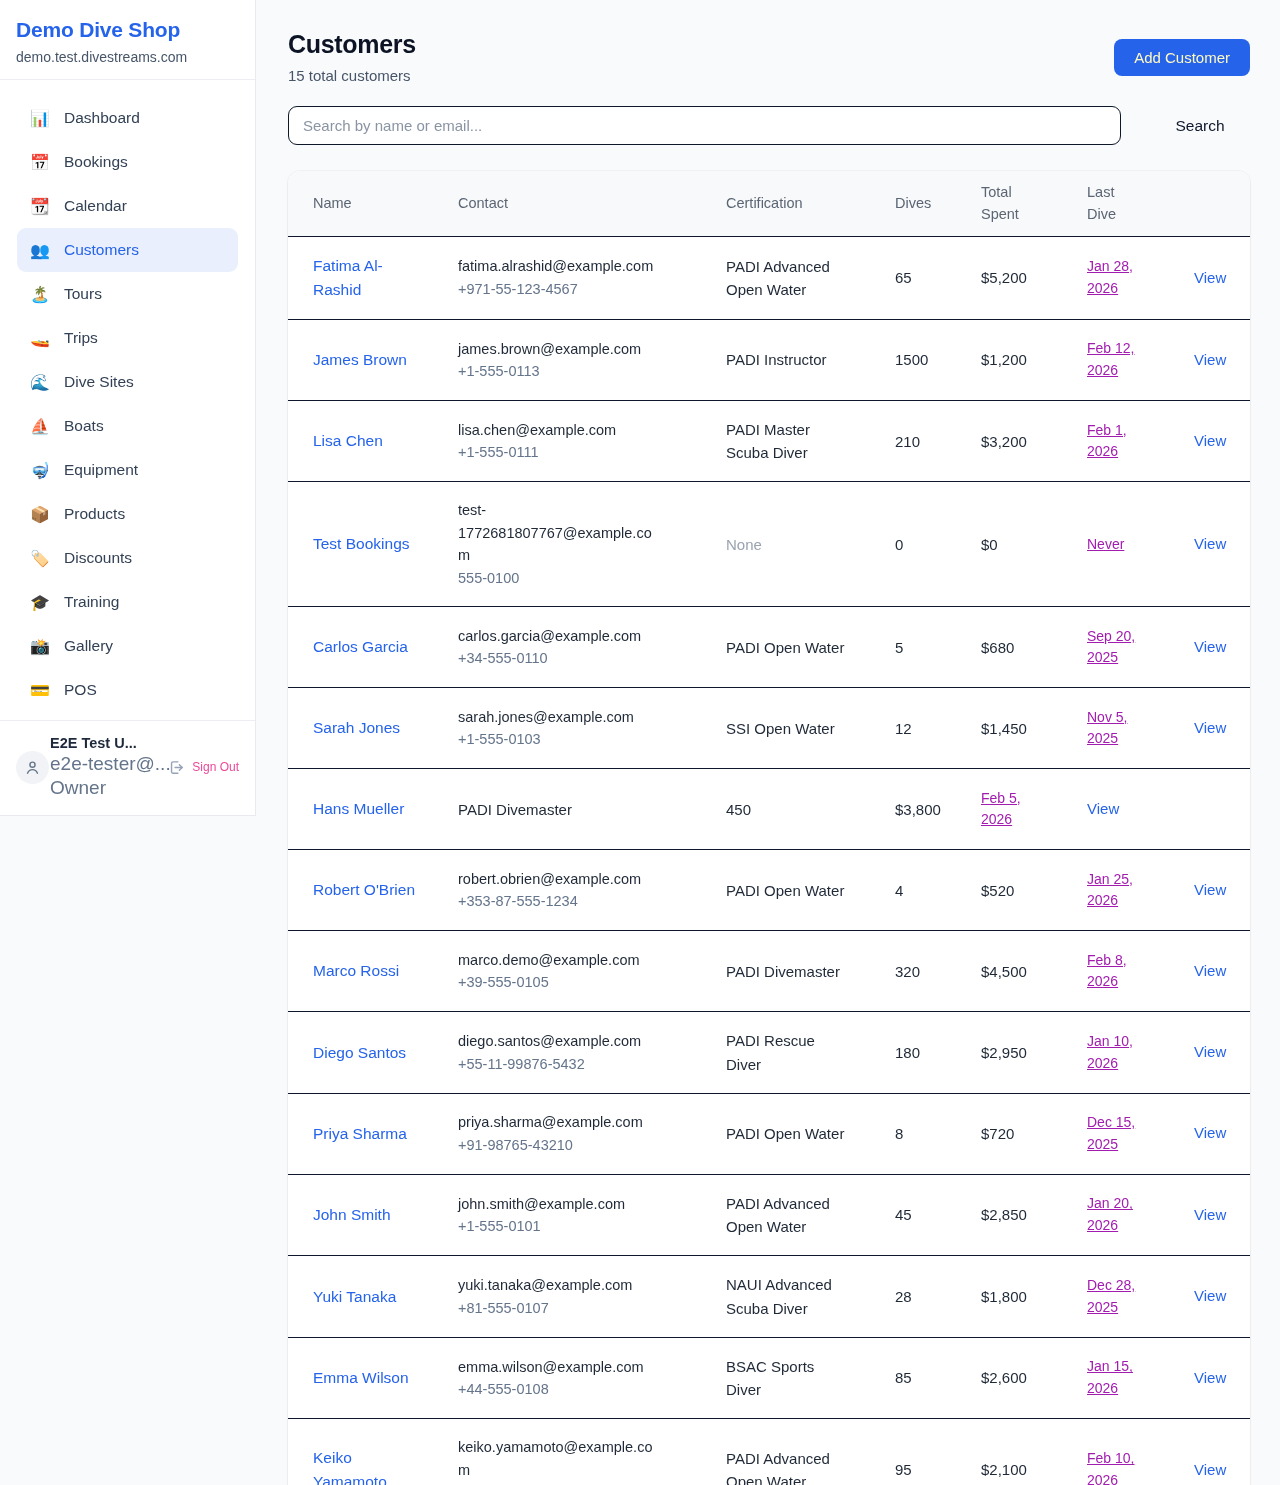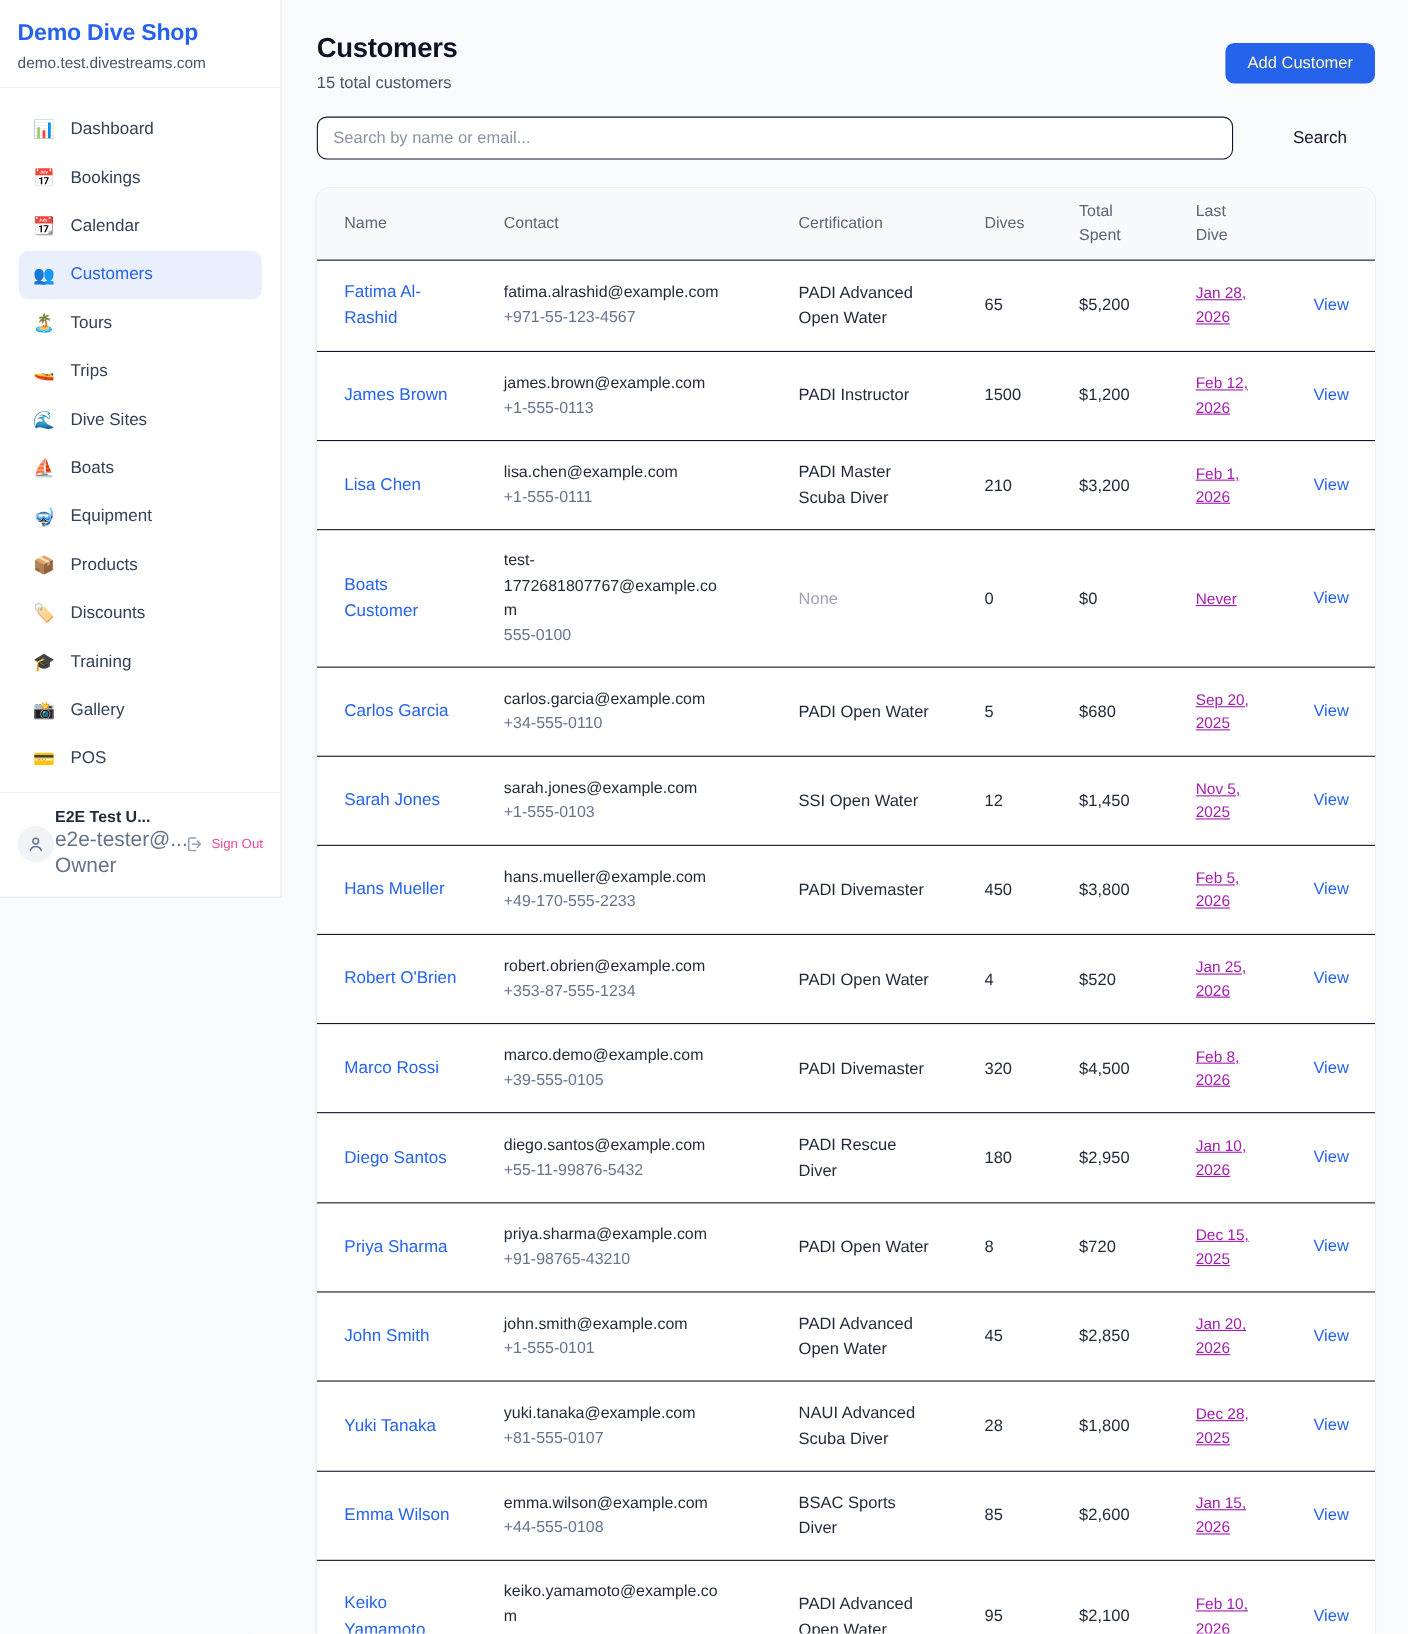--- a/index.html
+++ b/index.html
@@ -267,21 +267,21 @@
     <div class="cell c-num">210</div>
     <div class="cell c-num">$3,200</div>
     <div class="cell c-last">Feb 1, 2026</div>
     <div class="cell c-view">
       <a href="#">View</a>
     </div>
   </div>
 
   <div class="trow">
     <div class="cell c-name">
-      <a href="#">Boats Customer</a>
+      <a href="#">Test Bookings</a>
     </div>
     <div class="cell c-contact">
       <div class="email">test-1772681807767@example.com</div>
       <div class="phone">555-0100</div>
     </div>
     <div class="cell c-cert muted">None</div>
     <div class="cell c-num">0</div>
     <div class="cell c-num">$0</div>
     <div class="cell c-last">Never</div>
     <div class="cell c-view">
@@ -320,24 +320,20 @@
     <div class="cell c-last">Nov 5, 2025</div>
     <div class="cell c-view">
       <a href="#">View</a>
     </div>
   </div>
 
   <div class="trow">
     <div class="cell c-name">
       <a href="#">Hans Mueller</a>
     </div>
-    <div class="cell c-contact">
-      <div class="email">hans.mueller@example.com</div>
-      <div class="phone">+49-170-555-2233</div>
-    </div>
     <div class="cell c-cert">PADI Divemaster</div>
     <div class="cell c-num">450</div>
     <div class="cell c-num">$3,800</div>
     <div class="cell c-last">Feb 5, 2026</div>
     <div class="cell c-view">
       <a href="#">View</a>
     </div>
   </div>
 
   <div class="trow">

